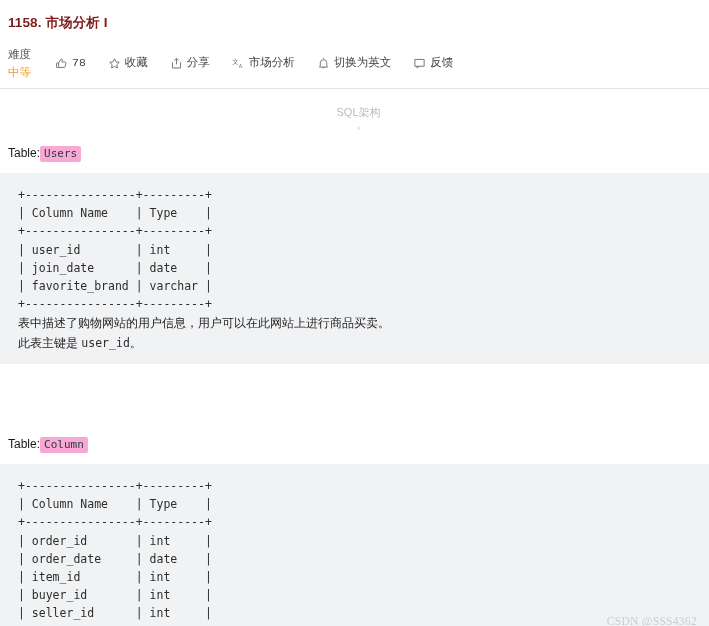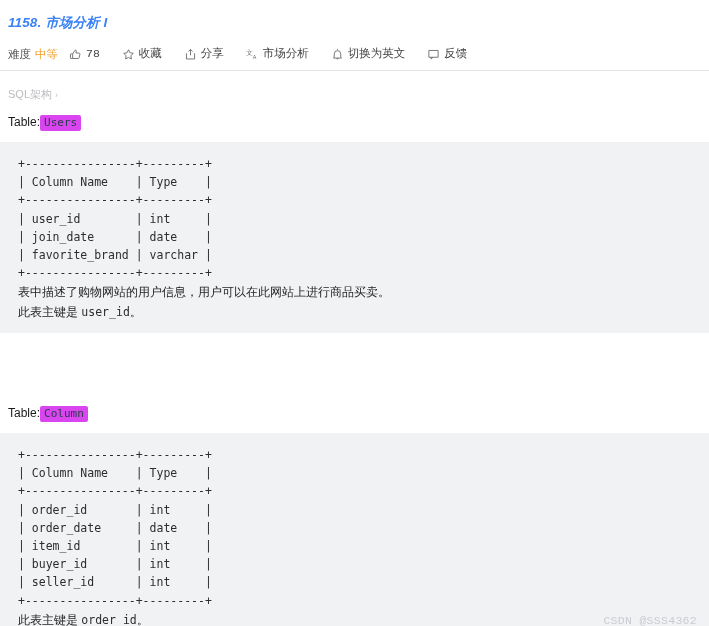--- a/index.html
+++ b/index.html
@@ -19,45 +19,44 @@
   .page {
     width: 709px;
     height: 626px;
     position: relative;
   }
 
   
   .title {
     font-size: 13.5px;
     font-weight: 600;
-    color: #3b82f6;
+    color: #7f1d1d;
     padding: 5px 0 0 8px;
     letter-spacing: 0.1px;
     line-height: 18px;
-    font-style: italic;
   }
 
   
   .toolbar {
     display: flex;
     align-items: center;
     padding: 6px 0 7px 8px;
     font-size: 11.5px;
     color: #4c4c4c;
     gap: 0px;
   }
   .tb-item {
     display: flex;
     align-items: center;
     gap: 4px;
     margin-right: 22px;
     white-space: nowrap;
     line-height: 14px;
   }
-  .tb-item.first { margin-right: 11px; }
+  .tb-item.first { margin-right: 24px; flex-direction: column; }
   .tb-label-dim { color: #555; }
   .difficulty-value {
     color: #ef9c26;
     font-weight: 400;
   }
   .tb-icon {
     display: inline-block;
     width: 13px;
     height: 13px;
     flex: 0 0 13px;
@@ -76,38 +75,39 @@
   }
 
   
   .breadcrumb {
     padding: 16px 0 0 8px;
     font-size: 11px;
     color: #bcbcc0;
     display: flex;
     align-items: center;
     gap: 3px;
+    flex-direction: column;
   }
   .breadcrumb .chev {
     font-size: 9px;
     color: #c6c6ca;
   }
 
   
   .table-label {
     padding: 13px 0 0 8px;
     font-size: 12px;
     color: #1a1a1a;
     display: flex;
     align-items: baseline;
   }
   .code-inline {
     font-family: "DejaVu Sans Mono", "Liberation Mono", monospace;
     font-size: 11px;
-    background: #d946ef;
+    background: #f9a8d4;
     color: #2b3a4a;
     padding: 1px 4px;
     border-radius: 2px;
     line-height: 14px;
   }
 
   
   .code-block {
     background: #f1f2f4;
     margin-top: 11px;
@@ -142,21 +142,21 @@
   .gap-between { height: 60px; }
 
   
   .watermark {
     position: absolute;
     right: 12px;
     bottom: 8px;
     font-size: 11.5px;
     color: #c9ccd2;
     letter-spacing: 0.3px;
-    font-family: Liberation Mono, monospace;
+    font-family: Liberation Serif, serif;
   }
 </style>
 </head>
 <body>
 
 <div class="page">
 
   <h1 class="title">1158. 市场分析 I</h1>
 
   <div class="toolbar">

